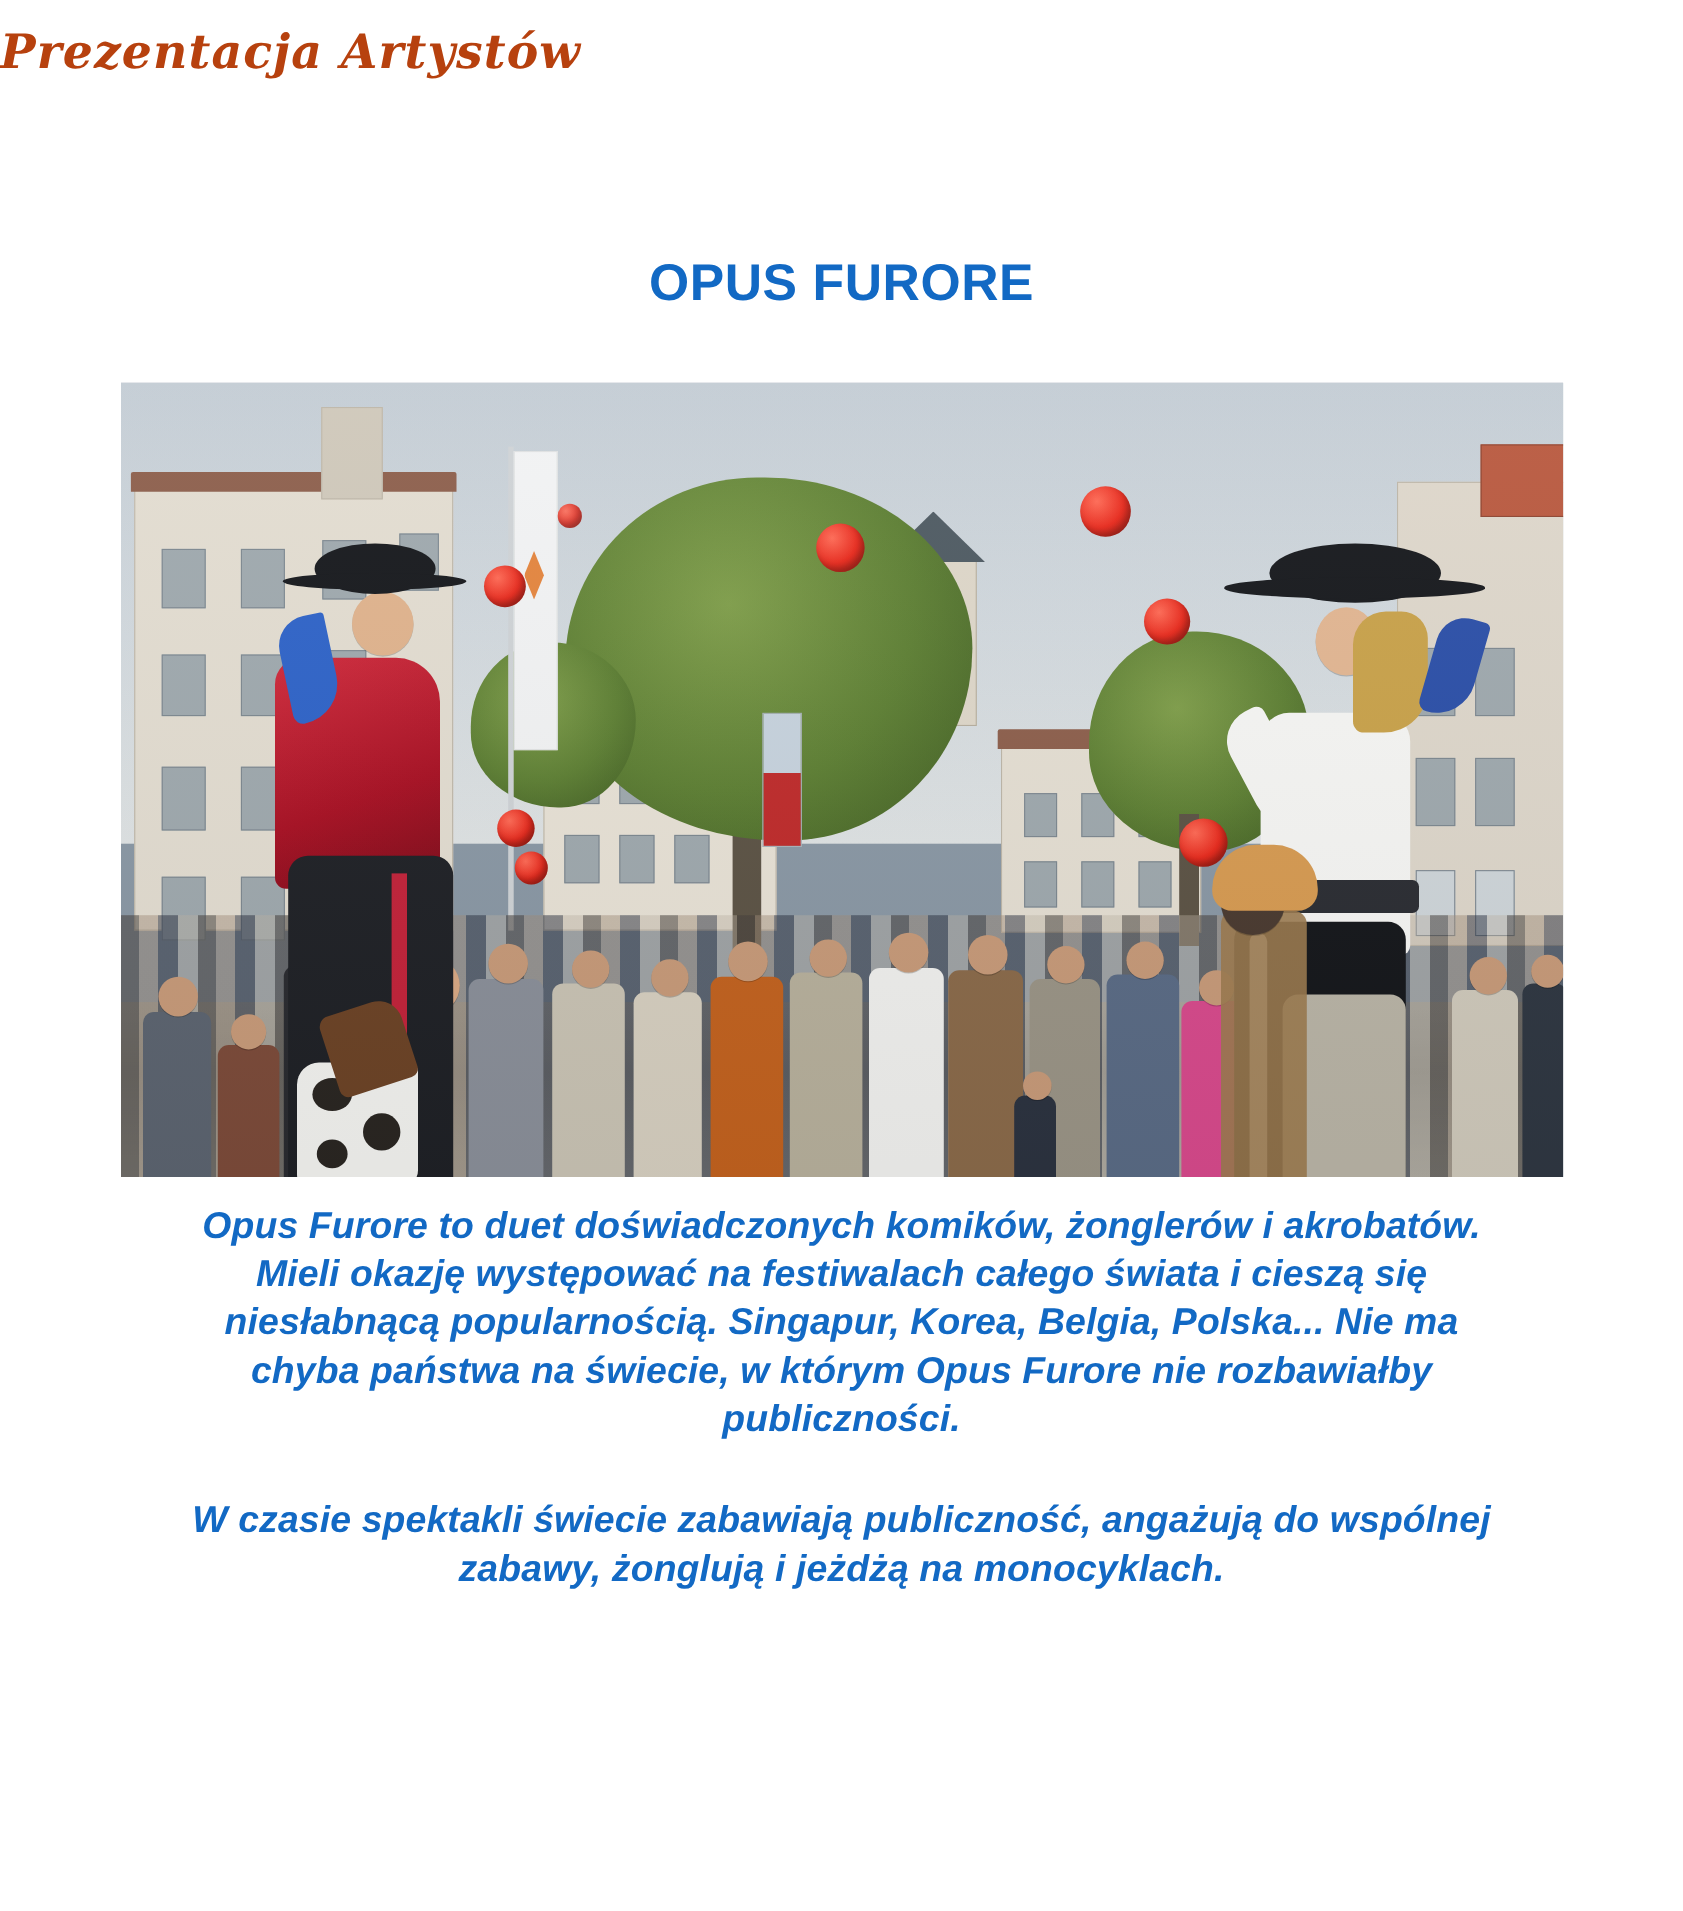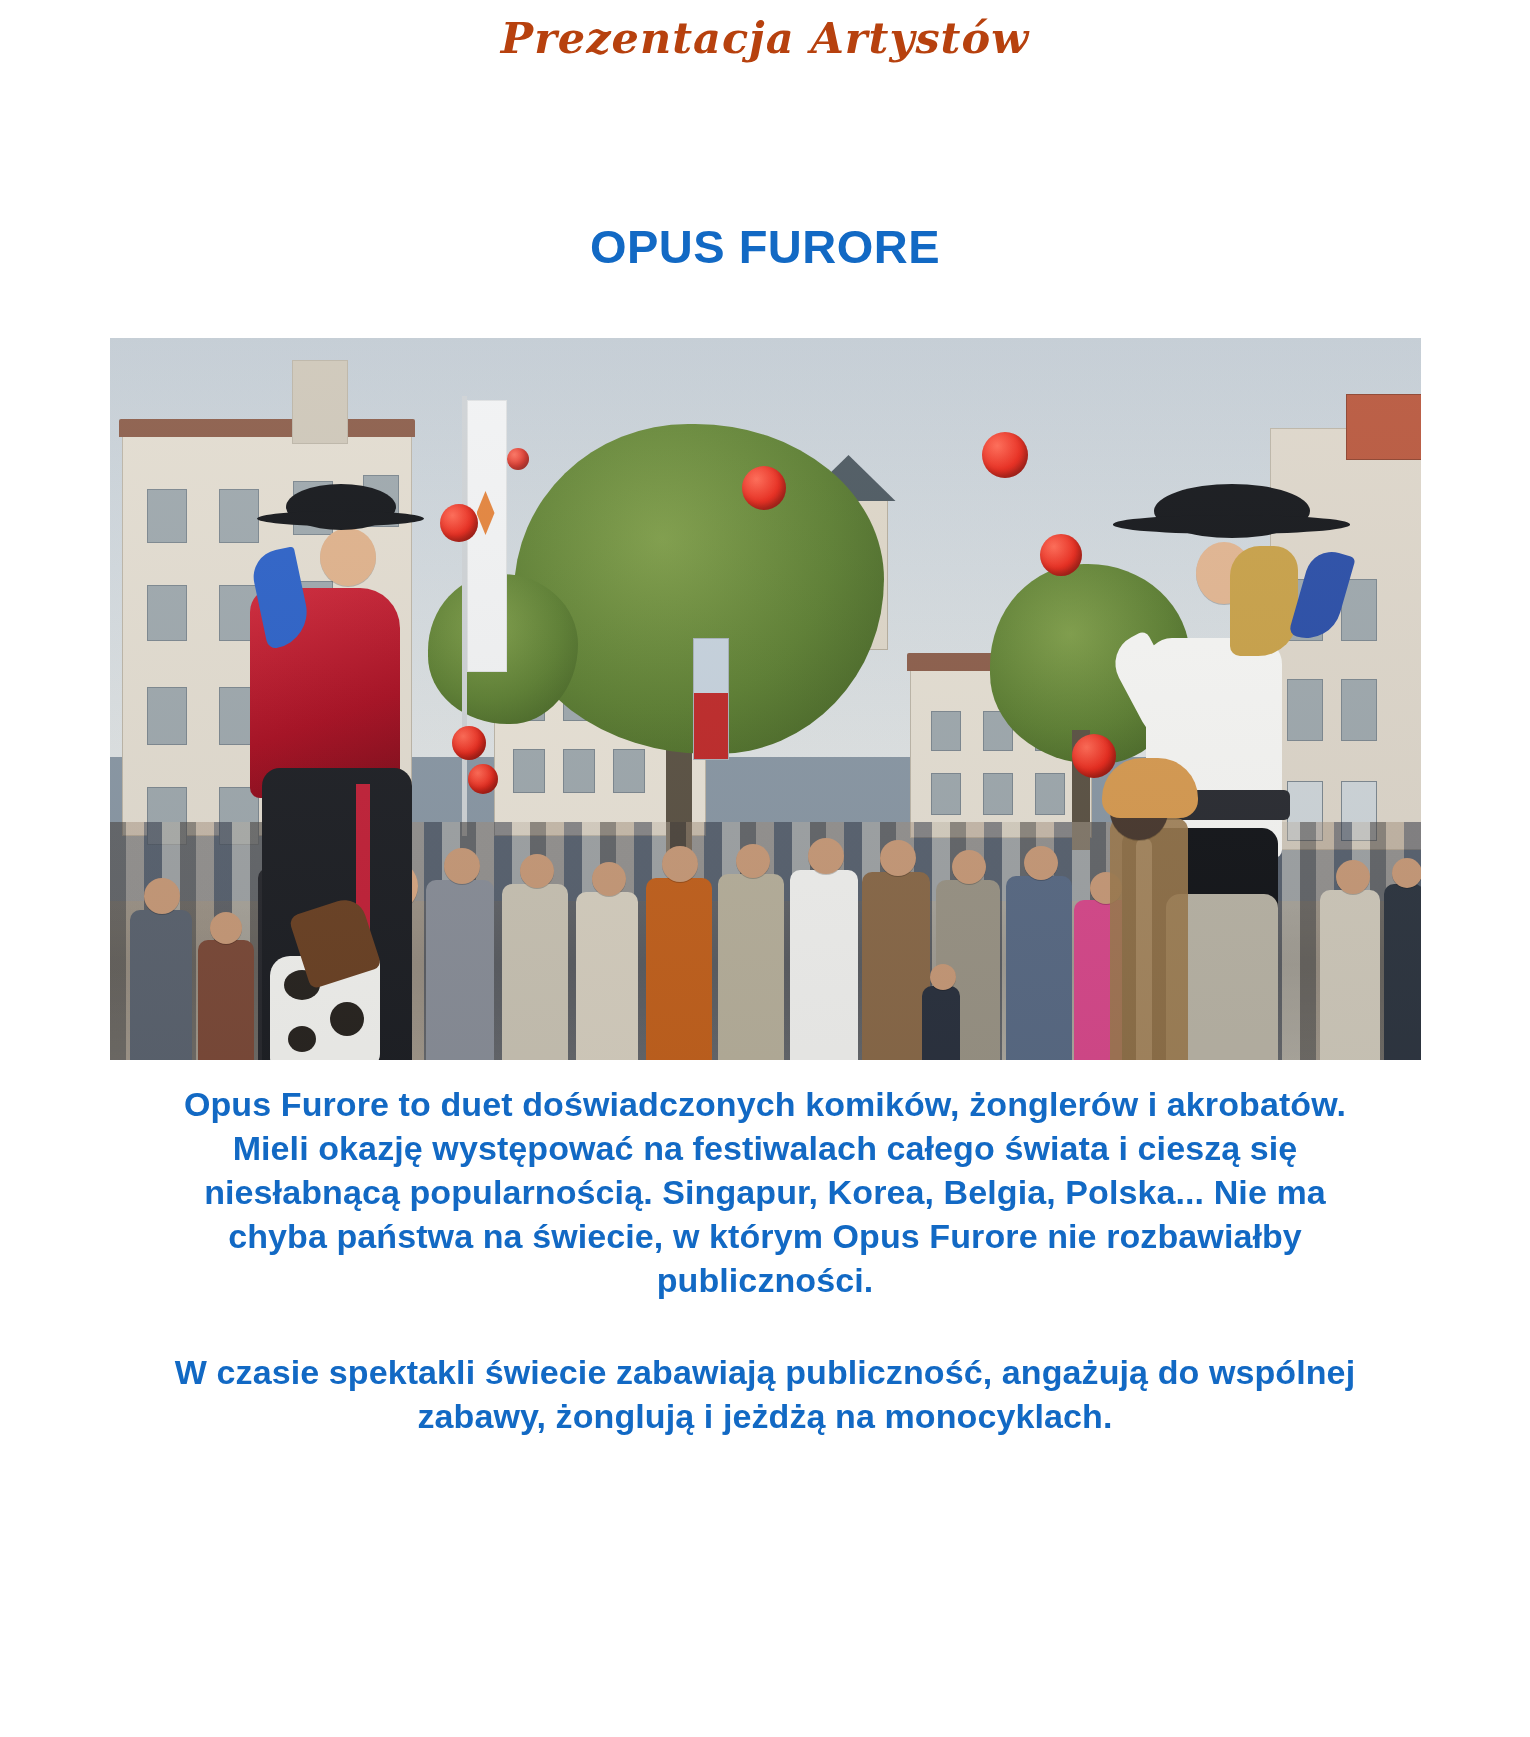--- a/index.html
+++ b/index.html
@@ -16,22 +16,21 @@
   }
   .page {
     width: 1530px;
     min-height: 1737px;
     position: relative;
     background: #ffffff;
   }
 
   
   .doc-header {
-    text-align: center;
-    padding-top: 12px;
+    padding-top: 22px;
     height: 62px;
   }
   .doc-header .title {
     font-family: "DejaVu Serif", serif;
     font-style: italic;
     font-weight: 700;
     font-size: 43px;
     color: #b7410e;
     letter-spacing: 1px;
     line-height: 52px;
@@ -228,20 +227,21 @@
     margin: 22px auto 0 auto;
     text-align: center;
     color: #1269c4;
     font-weight: bold;
     font-size: 34px;
     line-height: 44px;
     letter-spacing: 0.1px;
   }
   .desc p {
     margin: 16px;
+    font-style: italic;
   }
   .desc p.second {
     margin-top: 48px;
   }
 </style>
 </head>
 <body>
 
 <div class="page">
 

